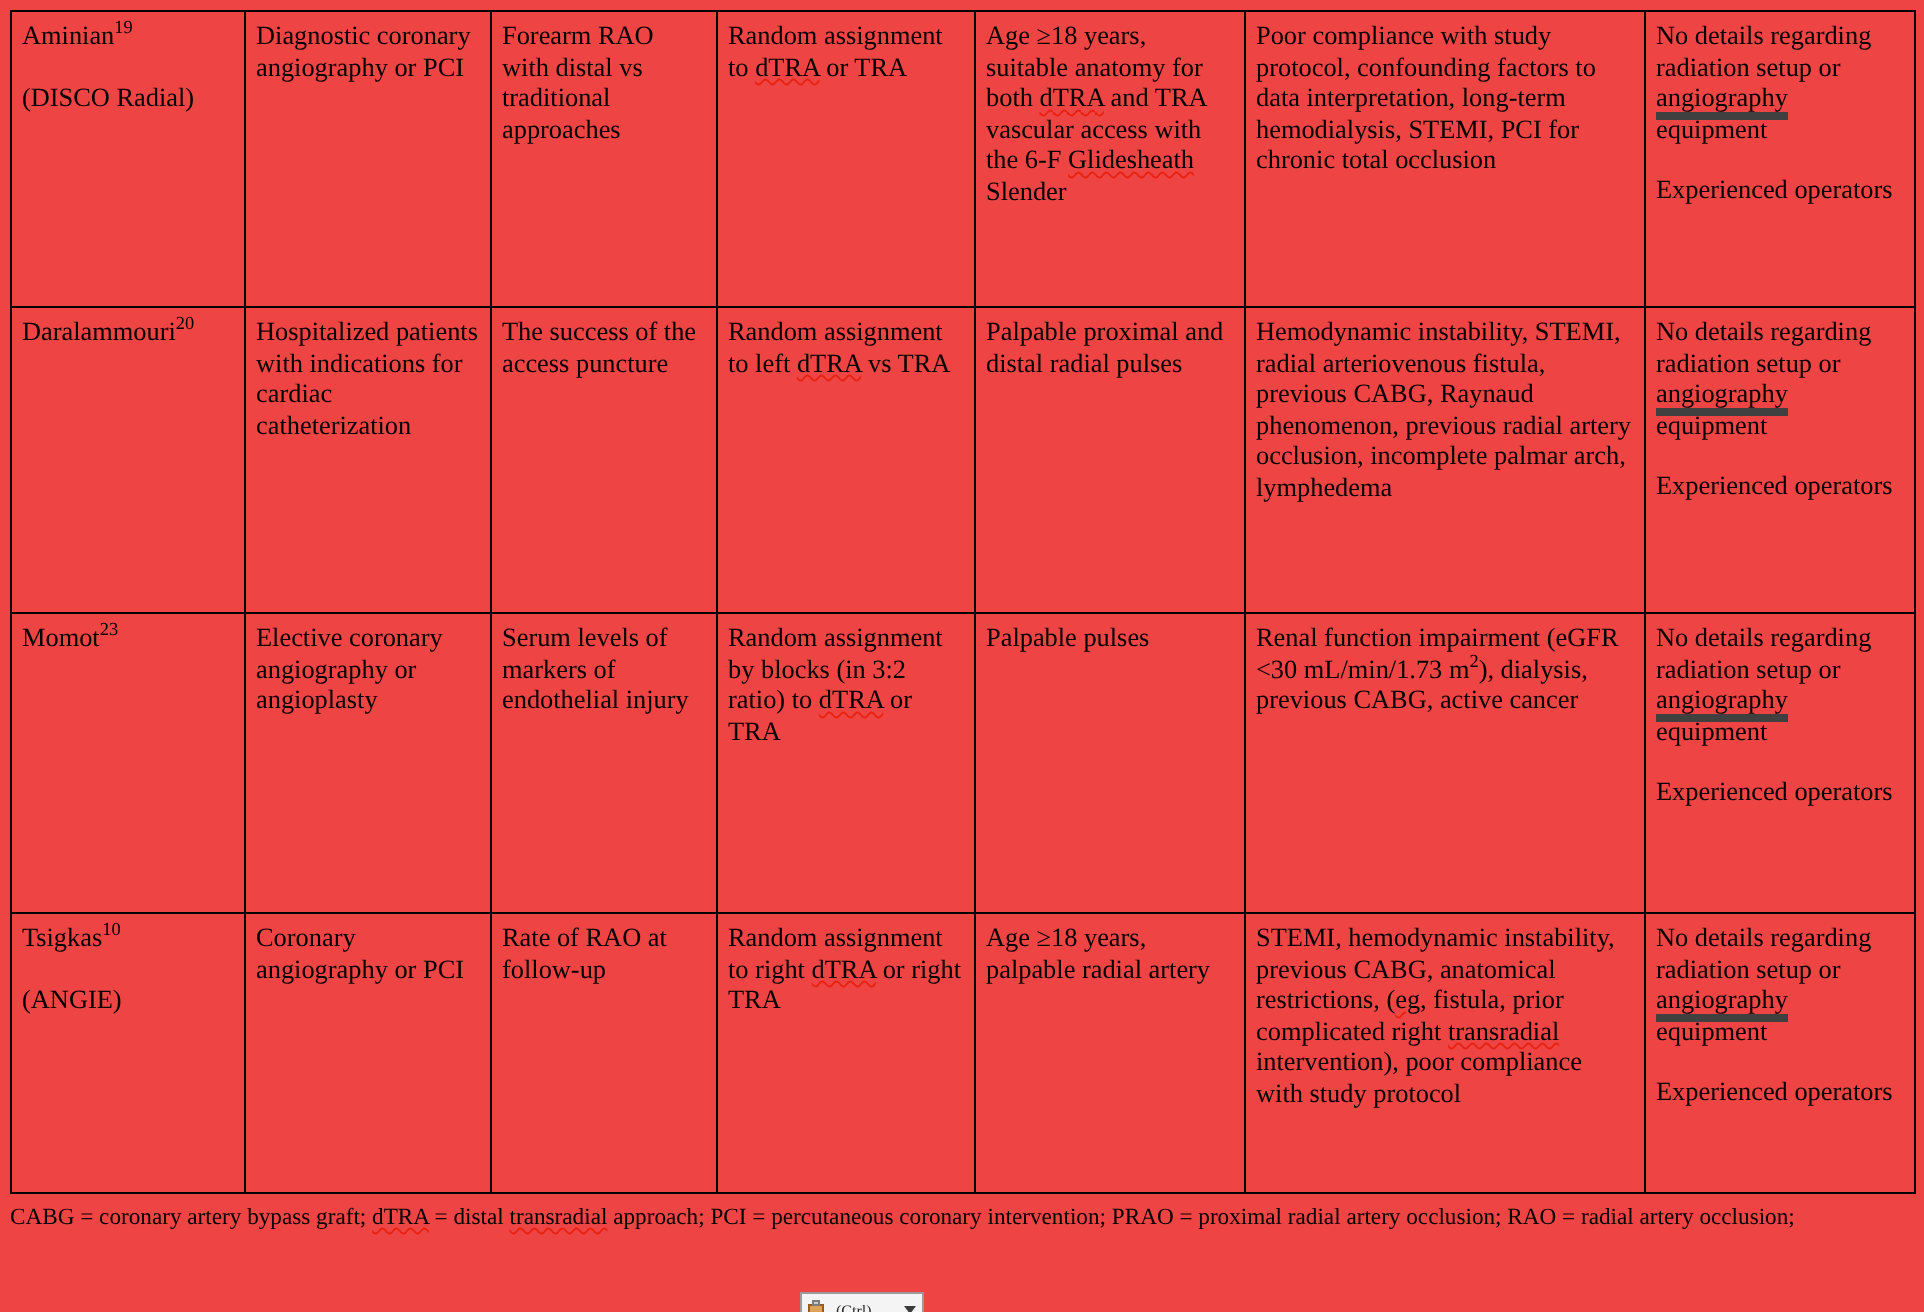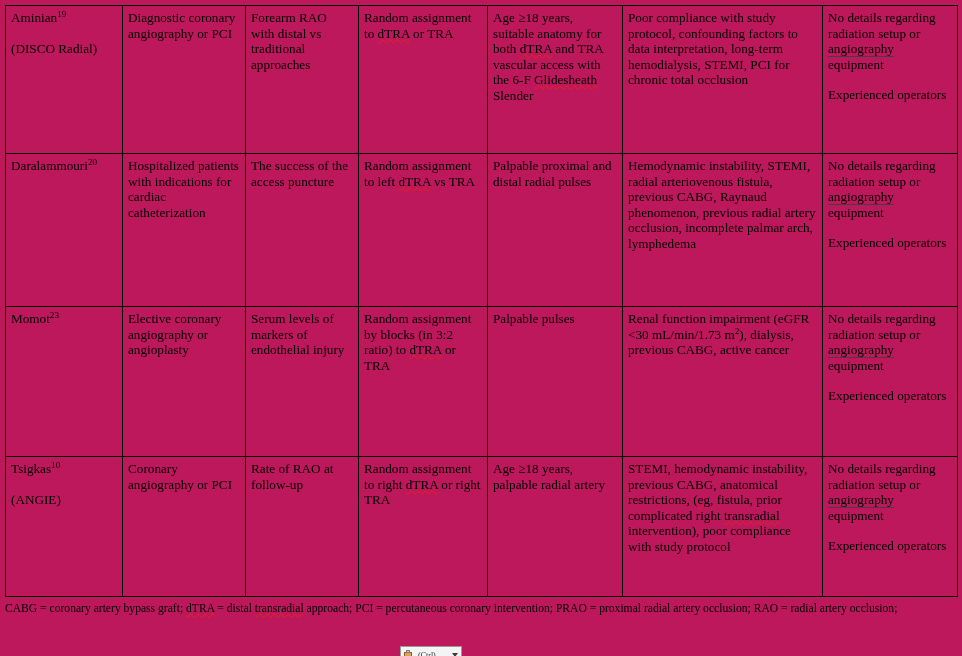--- a/index.html
+++ b/index.html
@@ -9,21 +9,21 @@
     background: #ffffff;
     font-family: "Liberation Serif", serif;
     color: #000000;
     overflow: hidden;
   }
 
   #page {
     position: relative;
     width: 962px;
     height: 656px;
-    background: #be185d;
+    background: #ef4444;
   }
 
   
   table.study-table {
     position: absolute;
     left: 5px;
     top: 5px;
     width: 952px;
     border-collapse: collapse;
     table-layout: fixed;
@@ -63,21 +63,21 @@
   
   .sq {
     text-decoration: underline;
     text-decoration-style: wavy;
     text-decoration-color: #e8220f;
     text-decoration-thickness: 1px;
     text-underline-offset: 1px;
   }
   
   .und {
-    border-bottom: 1px solid #404040;
+    border-bottom: 4px solid #404040;
   }
 
   
   .footnotes {
     position: absolute;
     left: 5px;
     top: 602px;
     width: 952px;
     font-size: 11.6px;
     line-height: 1.2;

